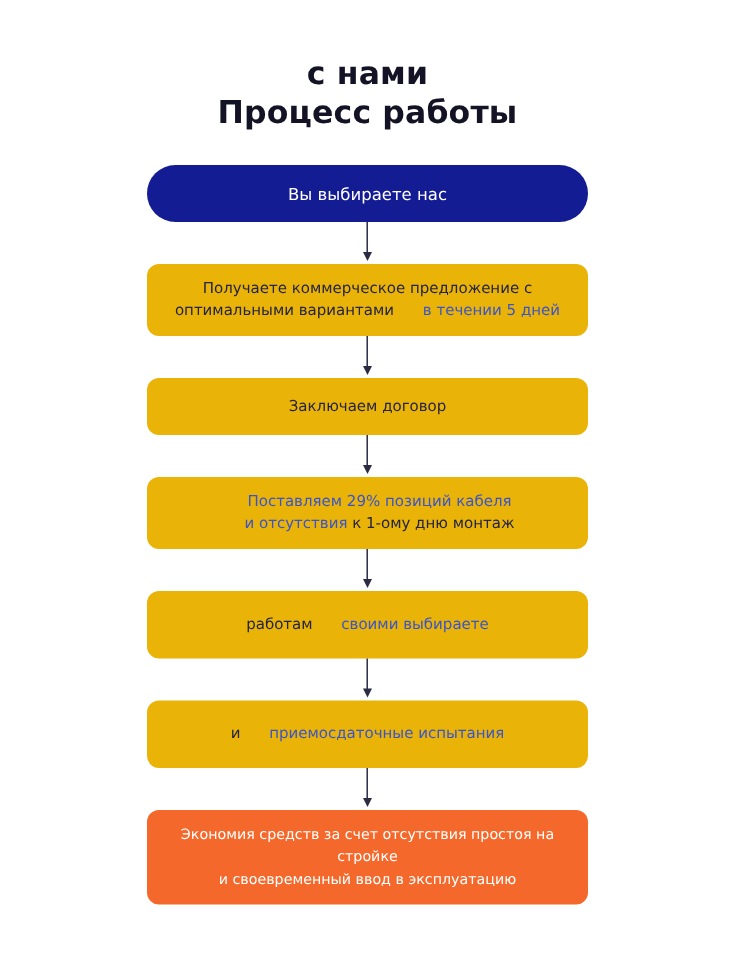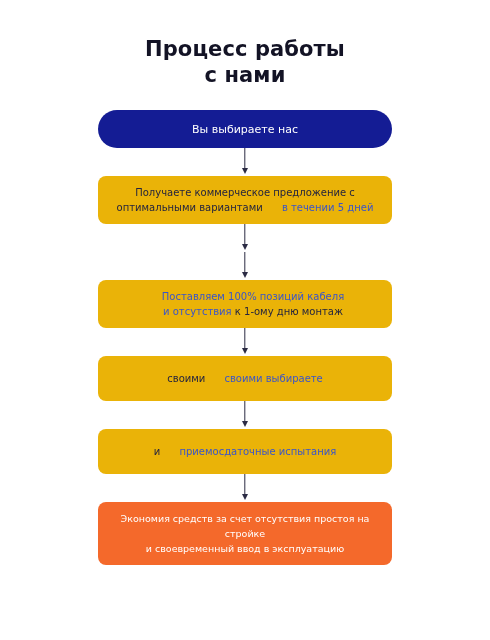--- a/index.html
+++ b/index.html
@@ -110,22 +110,22 @@
     border-right: 3.5px solid transparent;
     border-top: 6px solid #2b2b44;
   }
 </style>
 </head>
 <body>
 
 <div id="root">
 
   <div class="title">
+    <span class="ln">с нами</span>
     <span class="ln">Процесс работы</span>
-    <span class="ln">с нами</span>
   </div>
 
   <div class="flow">
       <div class="node start">
         <div class="txt">
           <span class="ln"><span>Вы выбираете нас</span></span>
         </div>
       </div>
       <div class="connector">
         <div class="stem"></div>
@@ -134,37 +134,42 @@
       <div class="node h-two">
         <div class="txt">
           <span class="ln"><span>Получаете  коммерческое предложение с</span></span>
           <span class="ln"><span>оптимальными вариантами </span><span class="accent">в течении 5 дней</span></span>
         </div>
       </div>
       <div class="connector">
         <div class="stem"></div>
         <div class="head"></div>
       </div>
+      <div class="node h-one">
+        <div class="txt">
+          <span class="ln"><span>Заключаем договор</span></span>
+        </div>
+      </div>
       <div class="connector">
         <div class="stem"></div>
         <div class="head"></div>
       </div>
       <div class="node h-two">
         <div class="txt">
-          <span class="ln"><span class="accent">Поставляем 100%  позиций кабеля</span></span>
+          <span class="ln"><span class="accent">Поставляем 29%  позиций кабеля</span></span>
           <span class="ln"><span class="accent">и отсутствия </span><span>к 1-ому дню монтаж</span></span>
         </div>
       </div>
       <div class="connector">
         <div class="stem"></div>
         <div class="head"></div>
       </div>
       <div class="node h-two">
         <div class="txt">
-          <span class="ln"><span>своими </span><span class="accent">своими  выбираете</span></span>
+          <span class="ln"><span>работам </span><span class="accent">своими  выбираете</span></span>
         </div>
       </div>
       <div class="connector">
         <div class="stem"></div>
         <div class="head"></div>
       </div>
       <div class="node h-two">
         <div class="txt">
           <span class="ln"><span>и </span><span class="accent">приемосдаточные испытания</span></span>
         </div>

